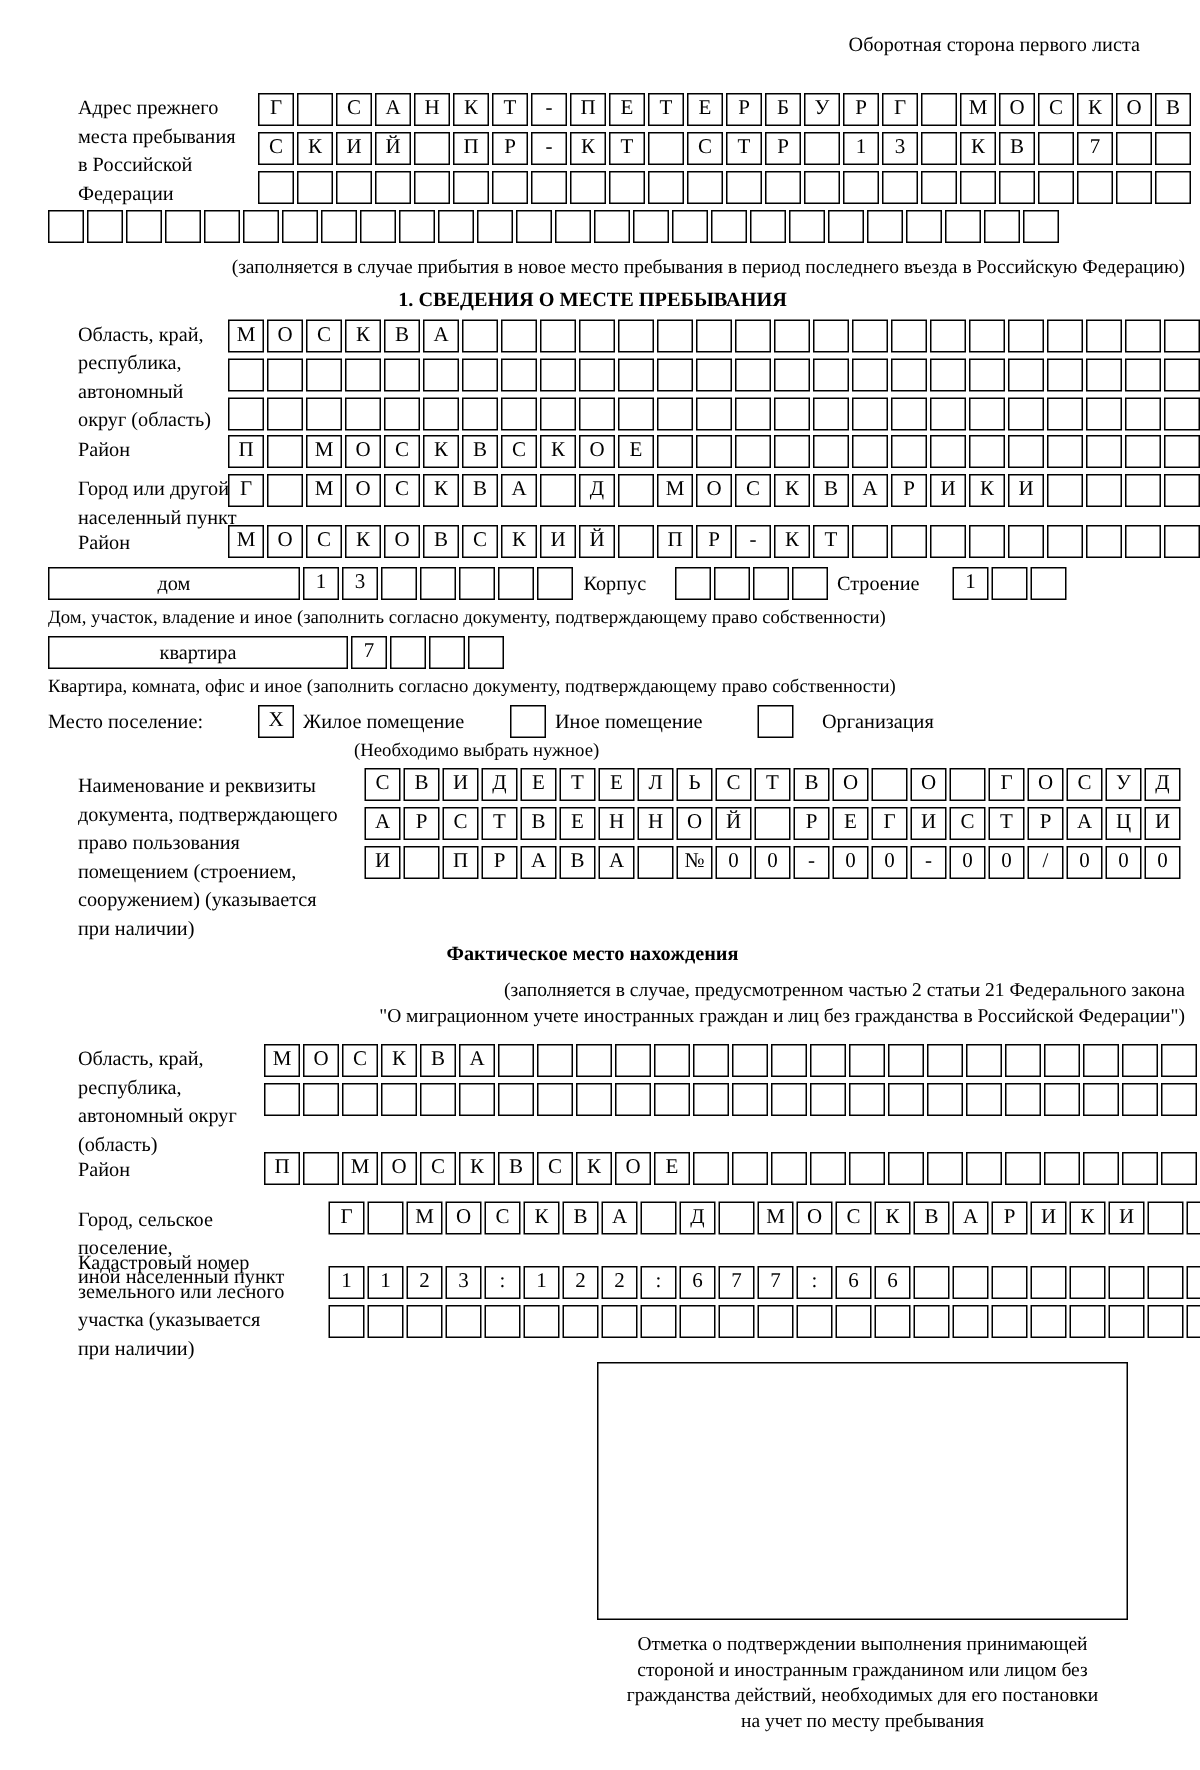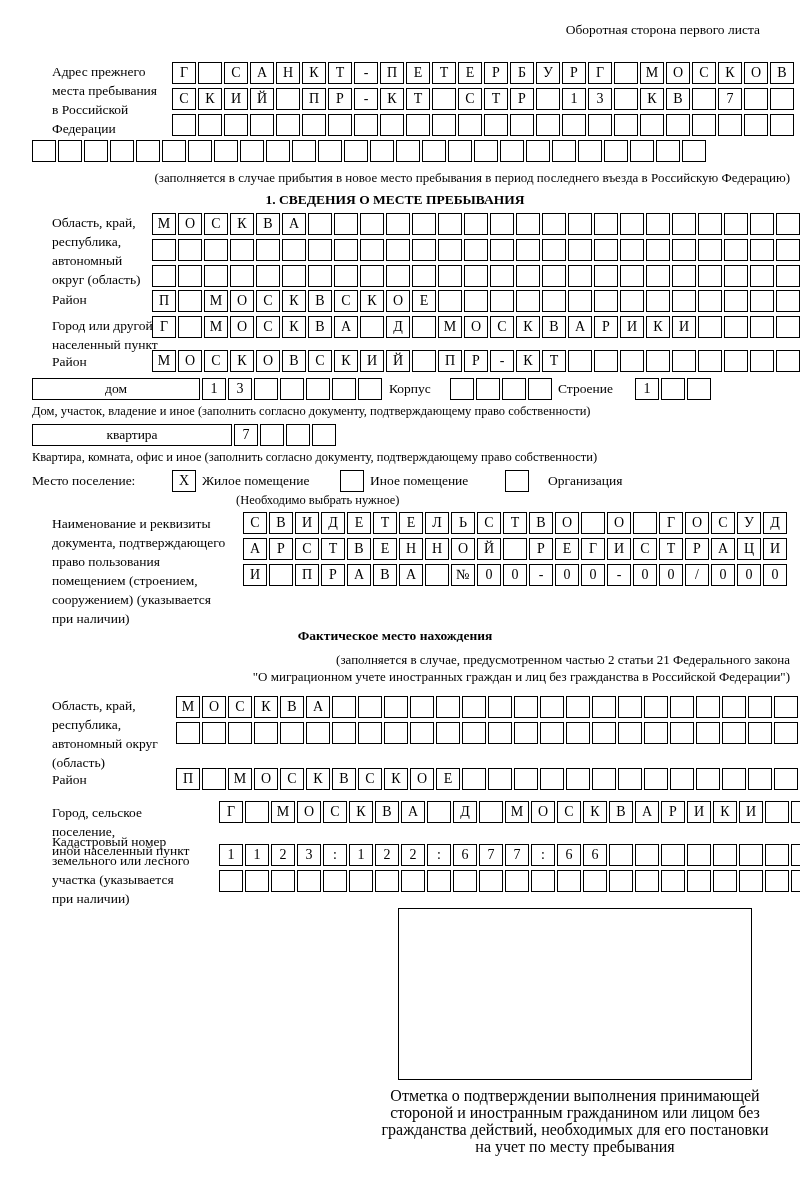--- a/index.html
+++ b/index.html
@@ -87,21 +87,21 @@
     line-height: 22px;
   }
 
   .bigbox {
     border: 1px solid #000;
     box-sizing: border-box;
     background: #fff;
   }
   .footnote {
     text-align: center;
-    font-size: 16px;
+    font-size: 13px;
     line-height: 17px;
   }
 </style>
 </head>
 <body>
 
 <div class="page">
 
   <div class="abs hdr-right">Оборотная сторона первого листа</div>
 

